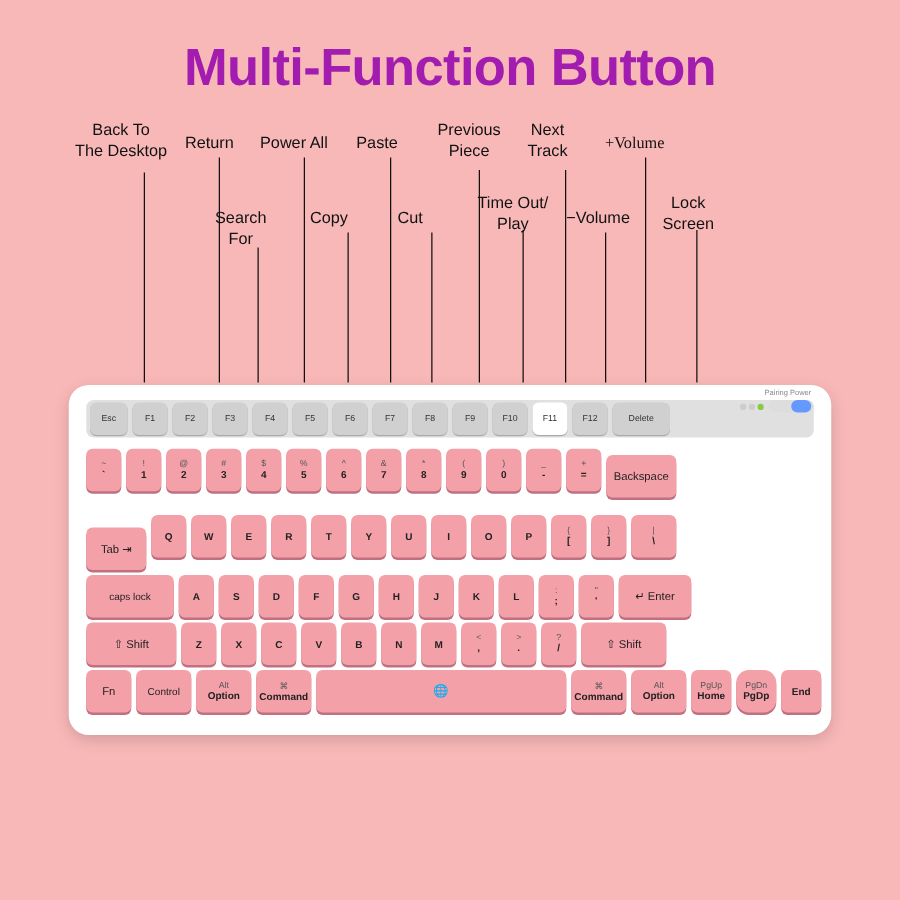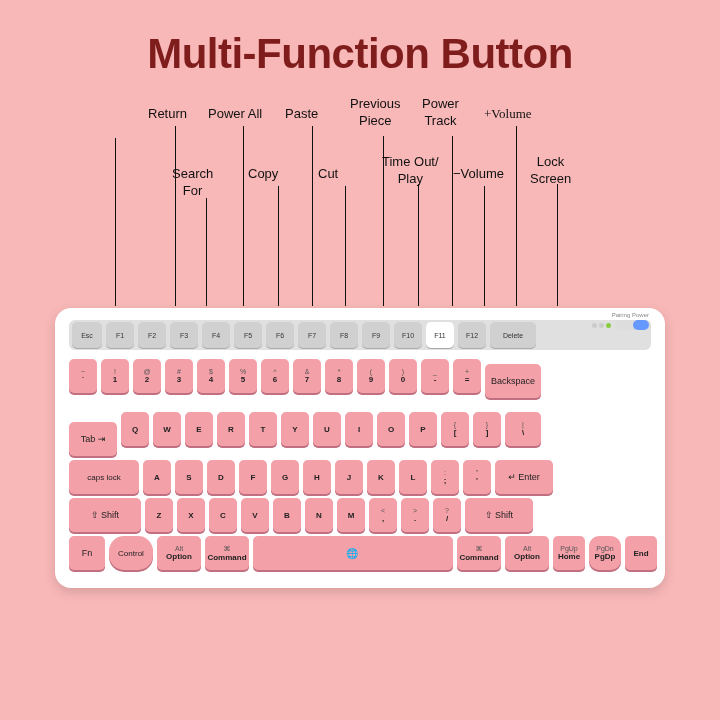--- a/index.html
+++ b/index.html
@@ -10,21 +10,21 @@
       background-color: #f9b8b8;
       font-family: Arial, Helvetica, sans-serif;
       overflow: hidden;
       position: relative;
     }
 
     .title {
       text-align: center;
       font-size: 42px;
       font-weight: 900;
-      color: #7f1d1d;
+      color: #a21caf;
       padding-top: 30px;
       letter-spacing: -0.5px;
     }
 
     .diagram-area {
       position: relative;
       width: 100%;
       height: 220px;
       margin-top: 10px;
     }
@@ -113,26 +113,28 @@
     }
 
   </style>
 </head>
 <body>
 
 <div class="title">Multi-Function Button</div>
 
 <div class="diagram-area">
 
+  <div class="label" style="left:60px;top:8px;white-space:pre-line;">Back To
+The Desktop</div>
   <div class="label" style="left:148px;top:18px;">Return</div>
   <div class="label" style="left:208px;top:18px;">Power All</div>
   <div class="label" style="left:285px;top:18px;">Paste</div>
   <div class="label" style="left:350px;top:8px;white-space:pre-line;">Previous
 Piece</div>
-  <div class="label" style="left:422px;top:8px;white-space:pre-line;">Power
+  <div class="label" style="left:422px;top:8px;white-space:pre-line;">Next
 Track</div>
   <div class="label" style="left:484px;top:18px;font-family:Liberation Serif, serif;">+Volume</div>
 
   <div class="label" style="left:172px;top:78px;white-space:pre-line;">Search
 For</div>
   <div class="label" style="left:248px;top:78px;">Copy</div>
   <div class="label" style="left:318px;top:78px;">Cut</div>
   <div class="label" style="left:382px;top:66px;white-space:pre-line;">Time Out/
 Play</div>
   <div class="label" style="left:453px;top:78px;">−Volume</div>
@@ -397,21 +399,21 @@
         </div>
       <div class="key w1">
           <div class="top">?</div>
           <div class="bot">/</div>
         </div>
       <div class="key wsh2" style="font-size:9px;">⇧ Shift</div>
     </div>
 
     <div class="key-row">
       <div class="key wfn" style="font-size:9px;">Fn</div>
-      <div class="key w2" style="font-size:8px;border-radius:15px;">Control</div>
+      <div class="key w2" style="font-size:8px;">Control</div>
       <div class="key w2" style="font-size:7px;">
           <div class="top">Alt</div>
           <div class="bot">Option</div>
         </div>
       <div class="key w2" style="font-size:7px;">
           <div class="top">⌘</div>
           <div class="bot">Command</div>
         </div>
       <div class="key w7" style="font-size:10px;">🌐</div>
       <div class="key w2" style="font-size:7px;">

